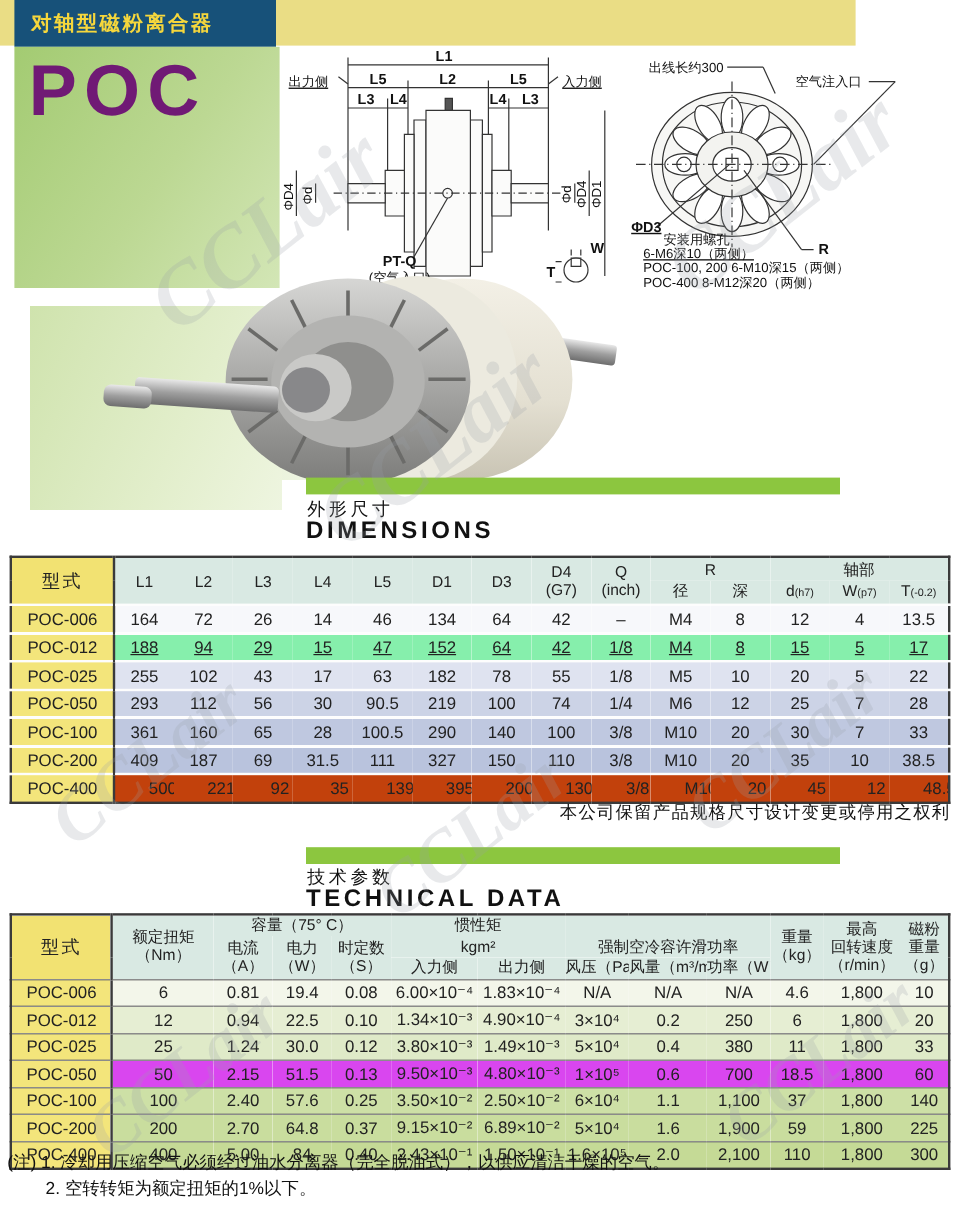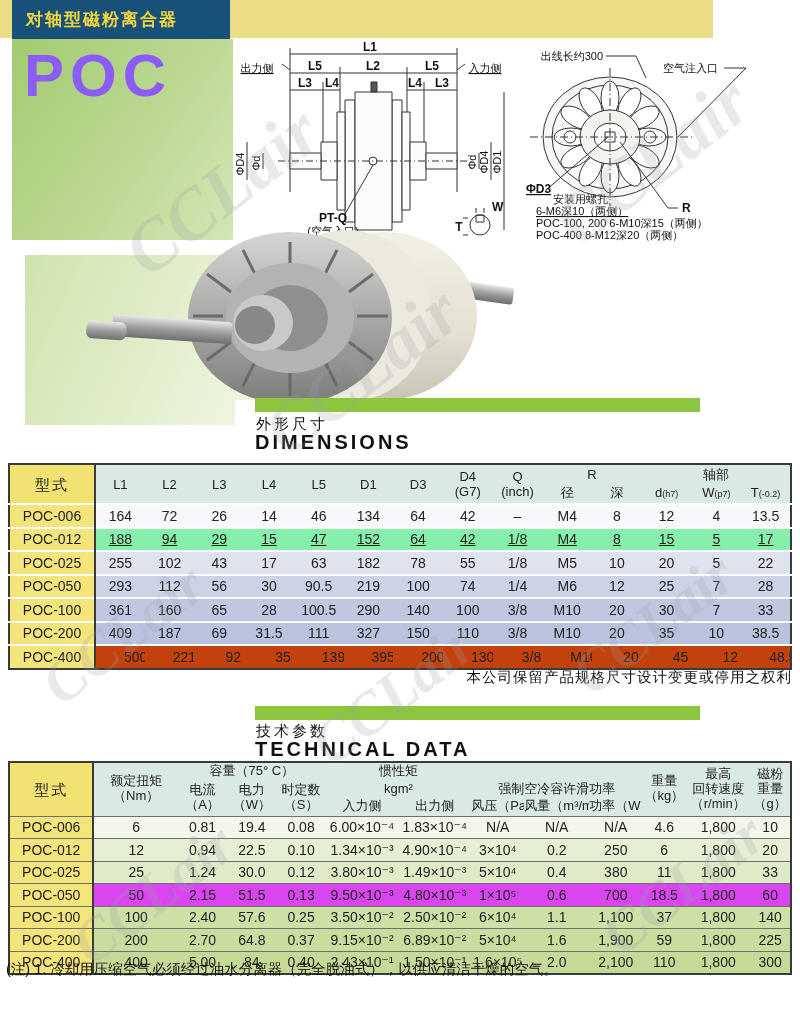--- a/index.html
+++ b/index.html
@@ -14,21 +14,21 @@
     position:absolute; left:12px; top:0; width:218px; height:39px;
     background:#175179; display:flex; align-items:center; padding-left:14px;
   }
   .navy-banner .t { color:#f6d73c; font-weight:bold; font-size:17px; letter-spacing:2px; }
   .poc-block {
     position:absolute; left:12px; top:39px; width:221px; height:201px;
     background:linear-gradient(125deg,#a3cb72 0%,#bcd893 55%,#d3e6b6 100%);
   }
   .poc-title {
     position:absolute; left:24px; top:46px; font-size:60px; font-weight:bold;
-    color:#8b5cf6; letter-spacing:6px; line-height:1;
+    color:#701a75; letter-spacing:6px; line-height:1;
   }
   .photo-green {
     position:absolute; left:25px; top:255px; width:210px; height:170px;
     background:linear-gradient(115deg,#cfe3ad 0%,#e2eecb 60%,#eef5e0 100%);
   }
   .photo-green2 {
     position:absolute; left:235px; top:255px; width:95px; height:145px;
     background:linear-gradient(115deg,#e7f1d6 0%,#f2f7e9 100%);
   }
   .photo-svg { position:absolute; left:85px; top:228px; }
@@ -576,20 +576,21 @@
         <td>2,100</td>
         <td>110</td>
         <td>1,800</td>
         <td>300</td>
       </tr>
     </tbody>
 </table>
 
 <div class="footnotes">
   <div class="l1">(注) 1. 冷却用压缩空气必须经过油水分离器（完全脱油式），以供应清洁干燥的空气。</div>
+  <div class="l2">2. 空转转矩为额定扭矩的1%以下。</div>
 </div>
 
 <div class="wm wm1">CCLair</div>
 <div class="wm wm2">CCLair</div>
 <div class="wm wm3">CCLair</div>
 <div class="wm wm4">CCLair</div>
 <div class="wm wm5">CCLair</div>
 <div class="wm wm6">CCLair</div>
 <div class="wm wm7">CCLair</div>
 <div class="wm wm8">CCLair</div>

